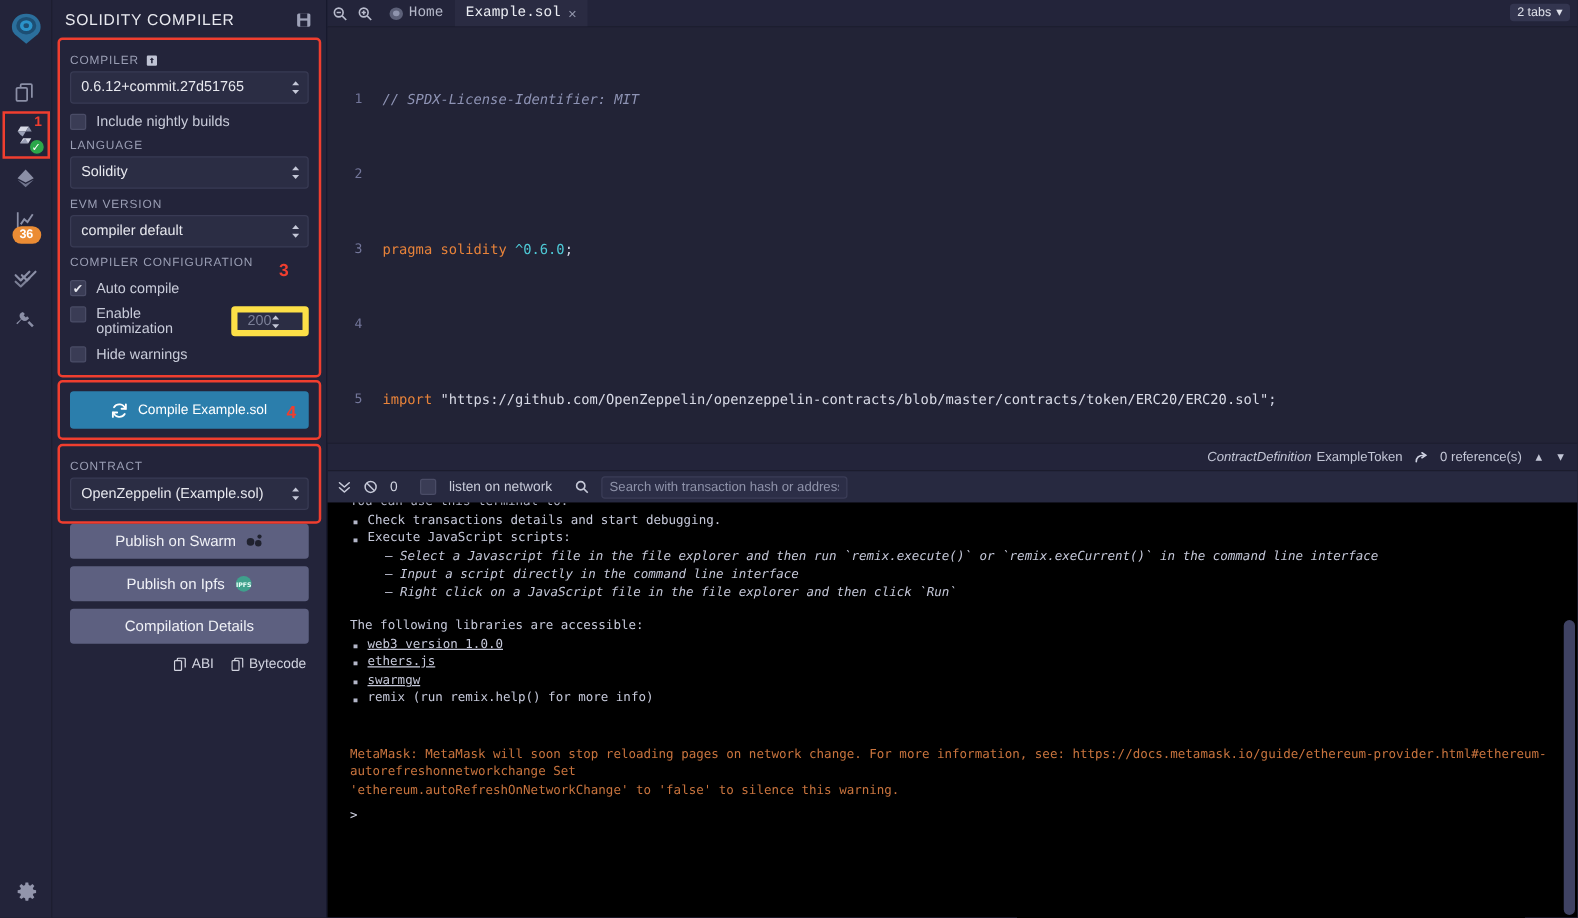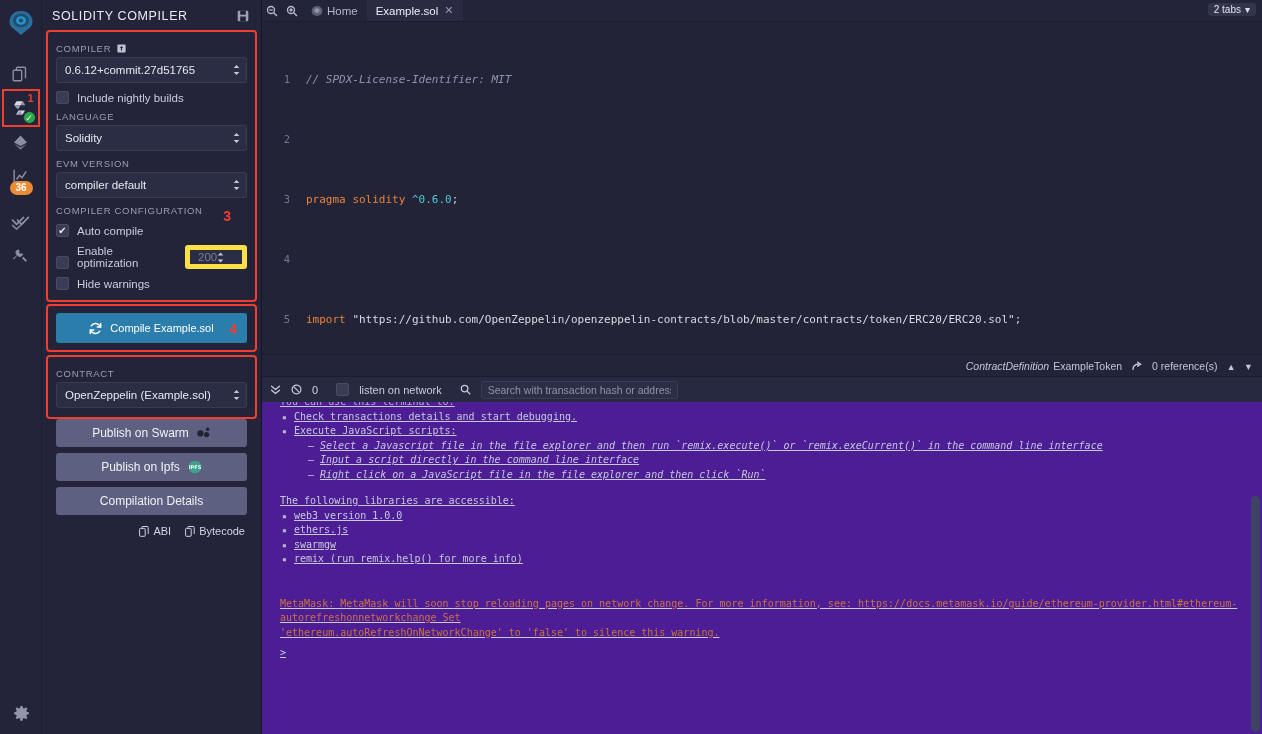--- a/index.html
+++ b/index.html
@@ -91,21 +91,21 @@
     position: absolute; right: 6px; top: 50%; transform: translateY(-50%);
     display: flex; flex-direction: column; gap: 2px; color: #c5c8d8;
   }
   .chk-row { display: flex; align-items: center; gap: 8px; margin: 8px 0 2px 0; font-size: 11.5px; color: #c9ccda; }
   .chk {
     width: 13px; height: 13px; border-radius: 2px;
     background: #3a3c55; border: 1px solid #4a4c66;
     display: flex; align-items: center; justify-content: center;
     font-size: 10px; color: #e8e9f0; cursor: pointer; flex: 0 0 13px;
   }
-  .opt-row { display: flex; align-items: flex-end; gap: 8px; margin: 8px 0 2px 0; font-size: 11.5px; color: #c9ccda; }
+  .opt-row { display: flex; align-items: flex-start; gap: 8px; margin: 8px 0 2px 0; font-size: 11.5px; color: #c9ccda; }
   .opt-row .grow { flex: 1; }
   .runs-box {
     width: 62px; height: 24px; background: #2b2d44; border: 5px solid #fde047;
     border-radius: 3px; font-size: 11.5px; color: #7b7f96;
     display: flex; align-items: center; padding-left: 8px; position: relative;
   }
   .marker {
     position: absolute; color: #f03e2f; font-size: 14px; font-weight: bold;
     font-family: "Liberation Sans", sans-serif; pointer-events: none;
   }
@@ -129,21 +129,21 @@
   
   .main { flex: 1; display: flex; flex-direction: column; height: 734px; min-width: 0; background: #222336; }
 
   .tabbar {
     height: 22px; background: #23243a; display: flex; align-items: stretch;
     border-bottom: 1px solid #1b1c2d; position: relative; flex: 0 0 22px;
   }
   .tb-ic { display: flex; align-items: center; padding: 0 4px; color: #b9bccd; cursor: pointer; }
   .tab {
     display: flex; align-items: center; gap: 6px; padding: 0 9px;
-    font-size: 11.5px; color: #b5b8c9; cursor: pointer;
+    font-size: 11.5px; color: #b5b8c9; cursor: pointer; font-family: Liberation Mono, monospace;
   }
   .tab.home { gap: 4px; }
   .tab.active { background: #2a2b42; color: #eceef4; }
   .tab .x { color: #9498ae; font-size: 11px; }
   .tabs-count {
     position: absolute; right: 6px; top: 3px;
     background: #33354f; border-radius: 3px; font-size: 10px; color: #dfe1ea;
     padding: 1px 6px; display: flex; align-items: center; gap: 4px; cursor: pointer;
   }
 
@@ -183,23 +183,23 @@
   .term-head .lbl2 { font-size: 11px; color: #c8cbd9; }
   .term-search {
     width: 197px; height: 18px; background: #2c2e47; border: 1px solid #3b3d57;
     border-radius: 3px; font-size: 10.5px; color: #8f93aa; padding: 0 6px;
     display: flex; align-items: center; outline: none;
     font-family: "Liberation Sans", sans-serif;
   }
   .term-search::placeholder { color: #8f93aa; }
 
   .term-body {
-    flex: 1; overflow: hidden; position: relative; background: #4c1d95;
+    flex: 1; overflow: hidden; position: relative; background: #000000;
     font-family: "DejaVu Sans Mono", monospace; font-size: 10px; line-height: 14.5px;
-    color: #c6c9da; padding: 0 0 0 18px; text-decoration: underline;
+    color: #c6c9da; padding: 0 0 0 18px;
   }
   .term-body .clip { margin-top: -7px; color: #b0b3c6; }
   .t-bullet { padding-left: 14px; position: relative; }
   .t-bullet::before { content: "\25AA"; position: absolute; left: 2px; color: #b4b7c9; font-size: 8px; top: 1px; }
   .t-sub { padding-left: 40px; position: relative; font-style: italic; }
   .t-sub::before { content: "\2013"; position: absolute; left: 28px; font-style: normal; }
   .t-link { text-decoration: underline; color: #c6c9da; cursor: pointer; }
   .t-warn { color: #c9743e; }
   .t-prompt { color: #cfd2e2; margin-top: 6px; }
   .spacer8 { height: 12px; }

